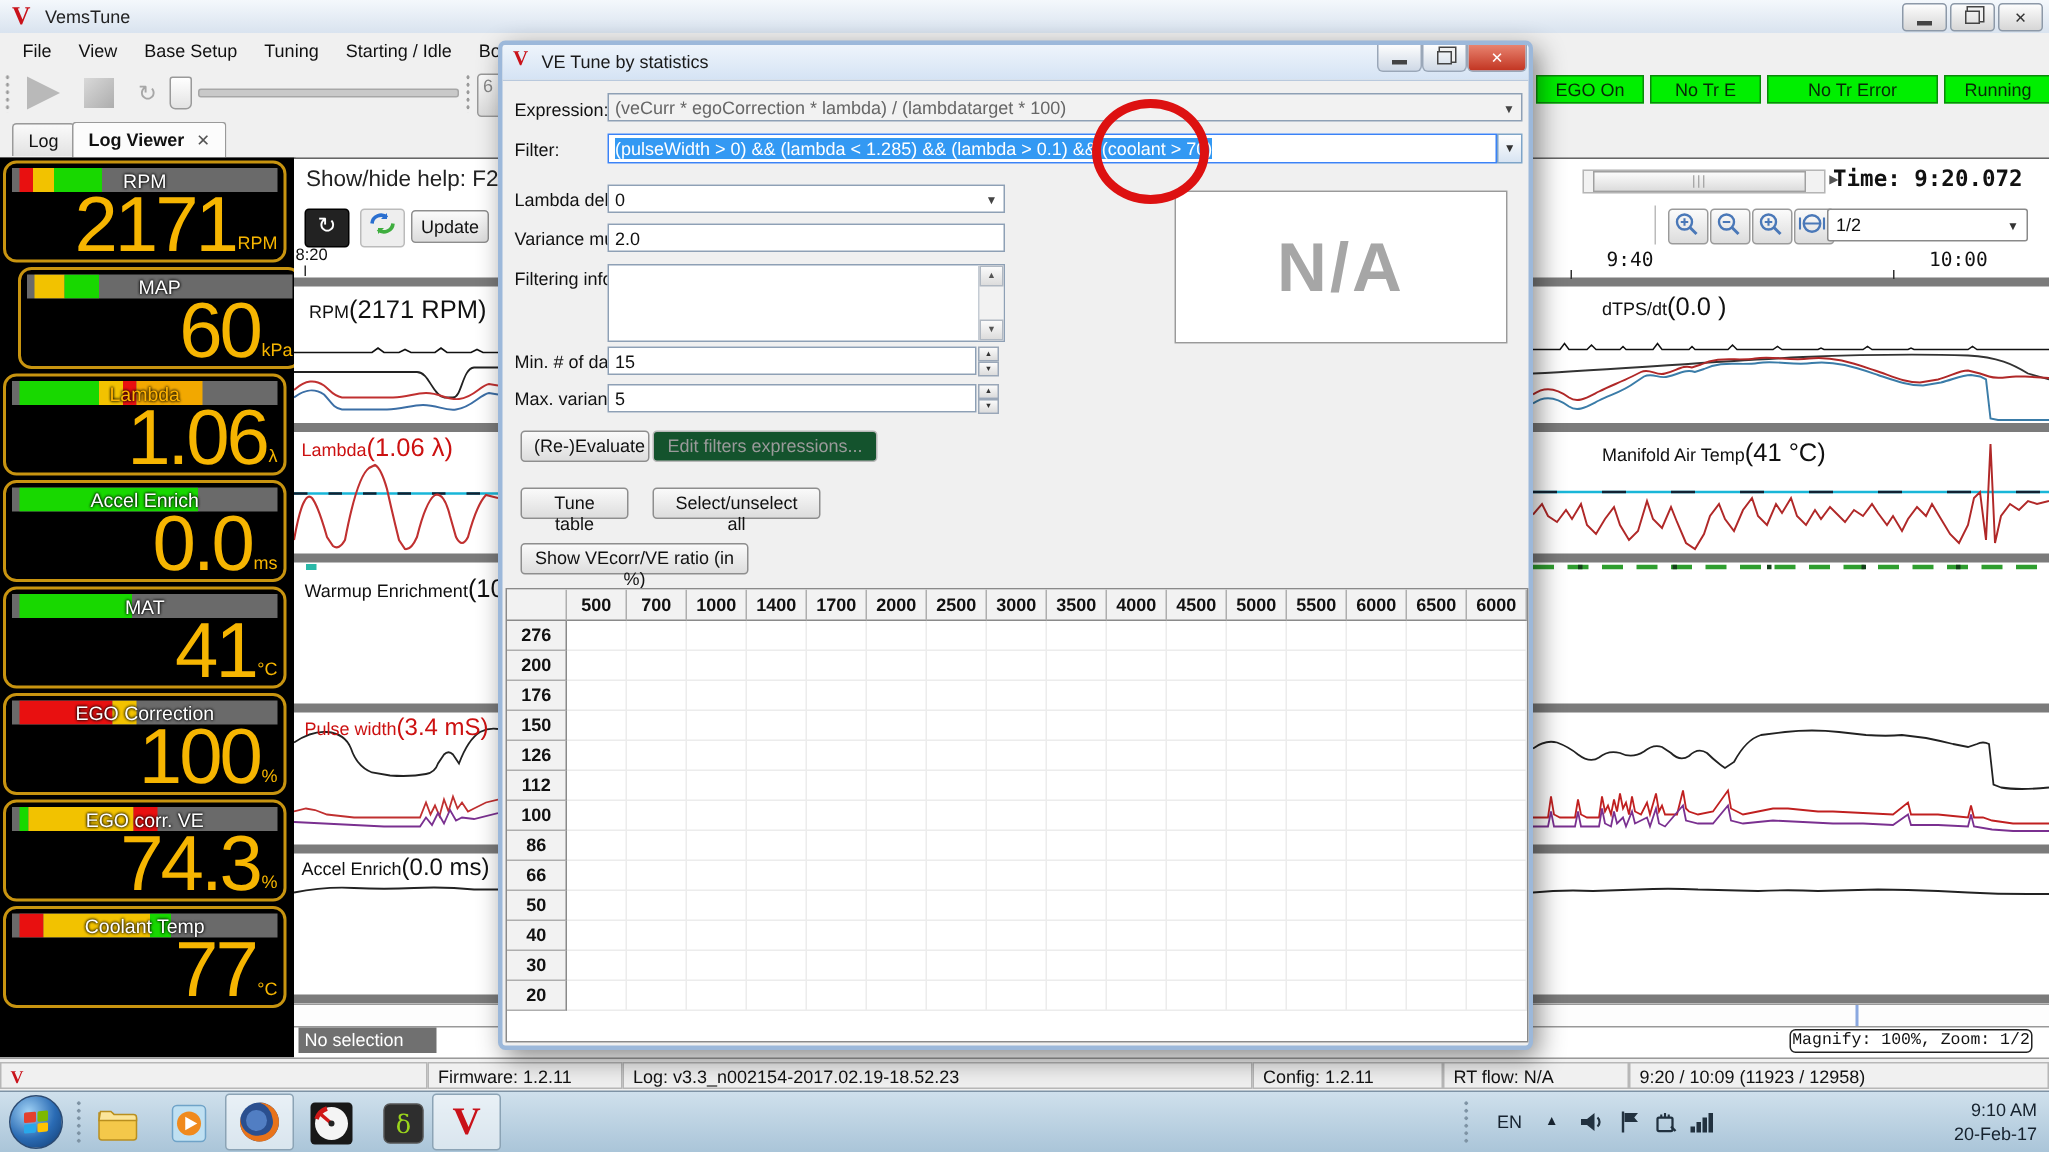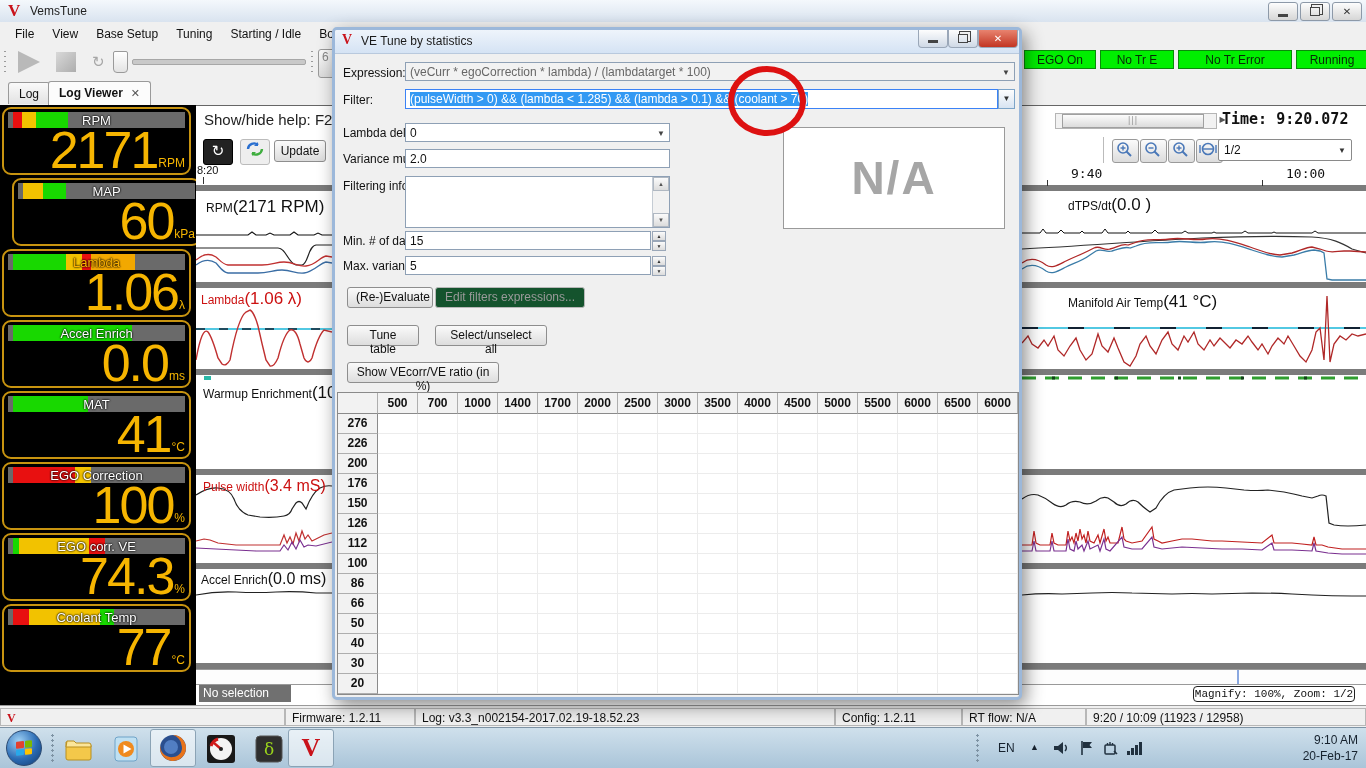--- a/index.html
+++ b/index.html
@@ -453,39 +453,20 @@
           <span class="tcell"></span>
           <span class="tcell"></span>
           <span class="tcell"></span>
           <span class="tcell"></span>
           <span class="tcell"></span>
           <span class="tcell"></span>
           <span class="tcell"></span>
           <span class="tcell"></span>
         </div>
         <div class="trow">
-          <span class="tcell rh">226</span>
-          <span class="tcell"></span>
-          <span class="tcell"></span>
-          <span class="tcell"></span>
-          <span class="tcell"></span>
-          <span class="tcell"></span>
-          <span class="tcell"></span>
-          <span class="tcell"></span>
-          <span class="tcell"></span>
-          <span class="tcell"></span>
-          <span class="tcell"></span>
-          <span class="tcell"></span>
-          <span class="tcell"></span>
-          <span class="tcell"></span>
-          <span class="tcell"></span>
-          <span class="tcell"></span>
-          <span class="tcell"></span>
-        </div>
-        <div class="trow">
           <span class="tcell rh">200</span>
           <span class="tcell"></span>
           <span class="tcell"></span>
           <span class="tcell"></span>
           <span class="tcell"></span>
           <span class="tcell"></span>
           <span class="tcell"></span>
           <span class="tcell"></span>
           <span class="tcell"></span>
           <span class="tcell"></span>

